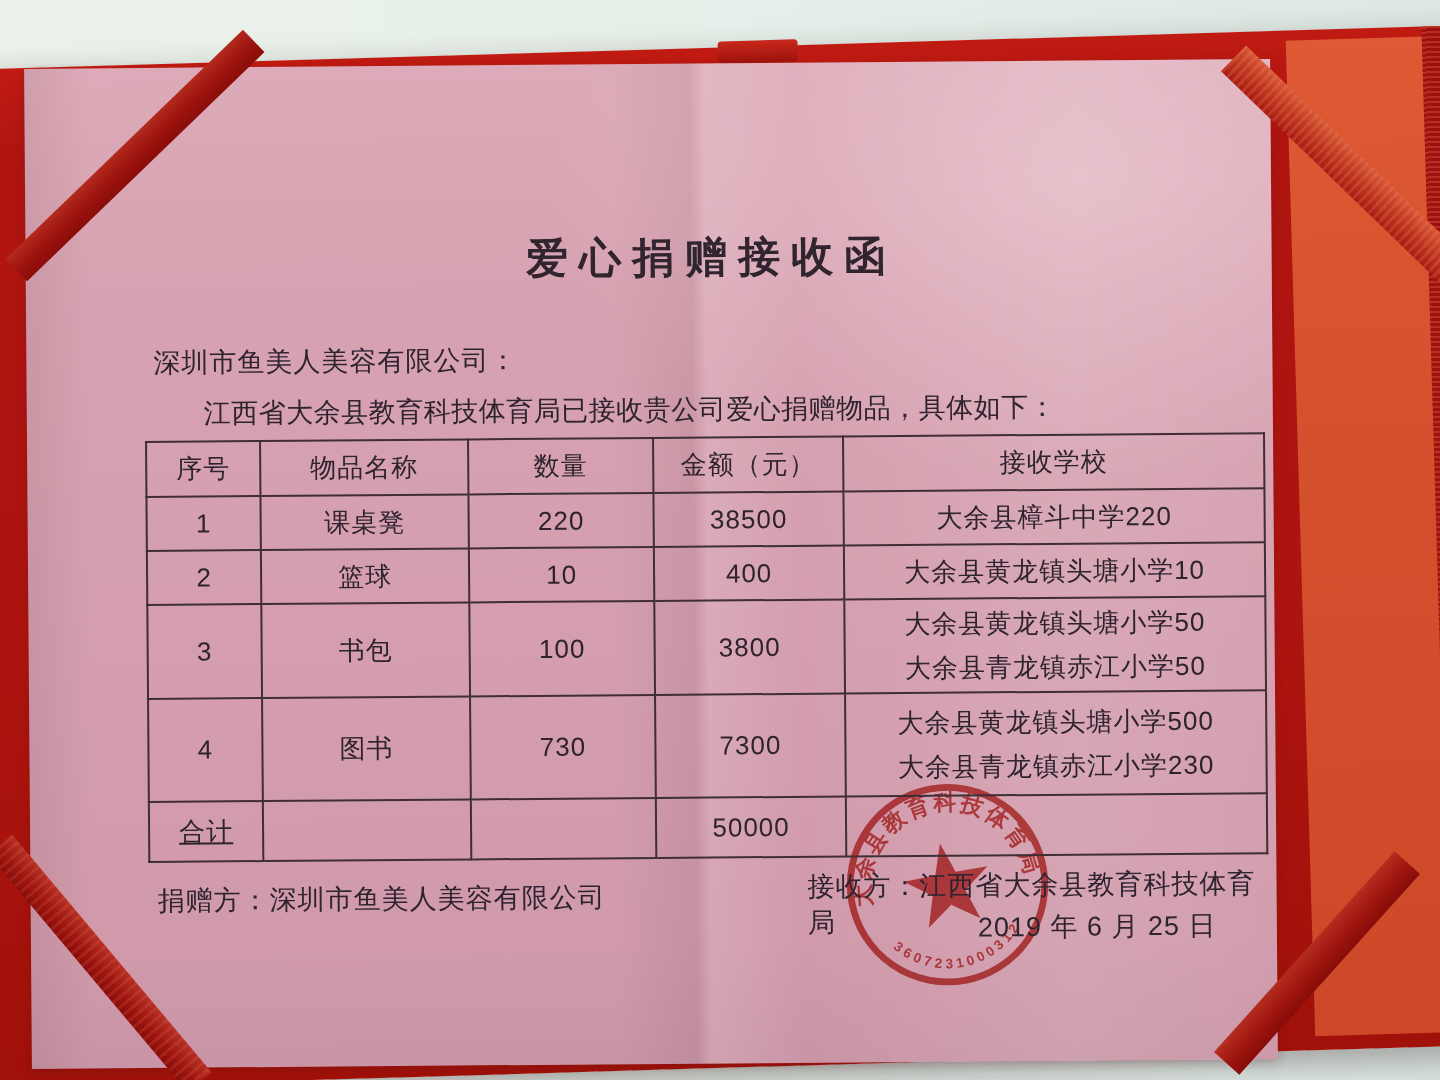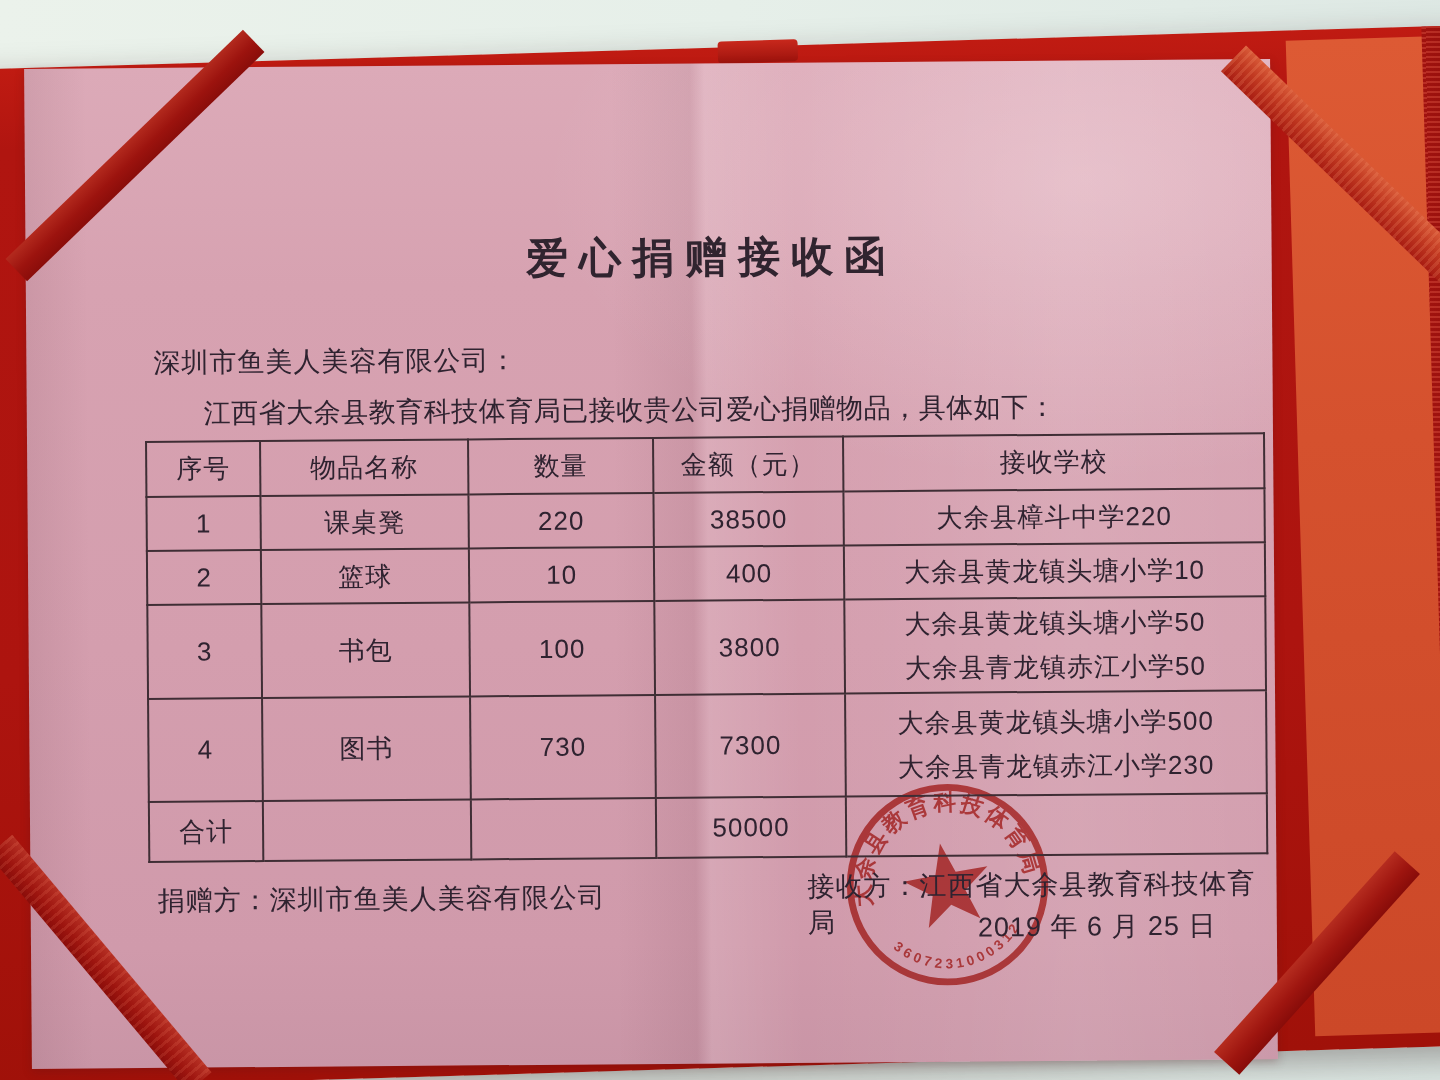--- a/index.html
+++ b/index.html
@@ -53,21 +53,21 @@
   table.donation{
     position:absolute;left:0;top:373px;width:1118px;
     border-collapse:collapse;table-layout:fixed;z-index:2;
   }
   table.donation td,table.donation th{
     border:2px solid #3f2e35;font-size:26px;font-weight:500;color:#2f2330;
     text-align:center;vertical-align:middle;padding:0;background:transparent;
     letter-spacing:1px;
   }
   .school-line{line-height:44px;}
-  td.total-label{text-align:left;padding-left:22px;}
+  td.total-label{text-align:left;padding-left:22px;text-decoration:underline;}
   
   .donor-line{position:absolute;left:9px;top:815px;font-size:27px;font-weight:500;letter-spacing:1px;z-index:3;}
   .receiver-line{position:absolute;left:659px;top:806px;font-size:27px;font-weight:500;letter-spacing:1px;z-index:3;}
   .date-line{position:absolute;left:829px;top:848px;font-size:27px;font-weight:500;letter-spacing:1px;z-index:3;}
   
   .seal{
     position:absolute;left:810px;top:716px;width:214px;height:214px;z-index:1;
     transform:rotate(-10deg);mix-blend-mode:multiply;opacity:.88;
   }
   

